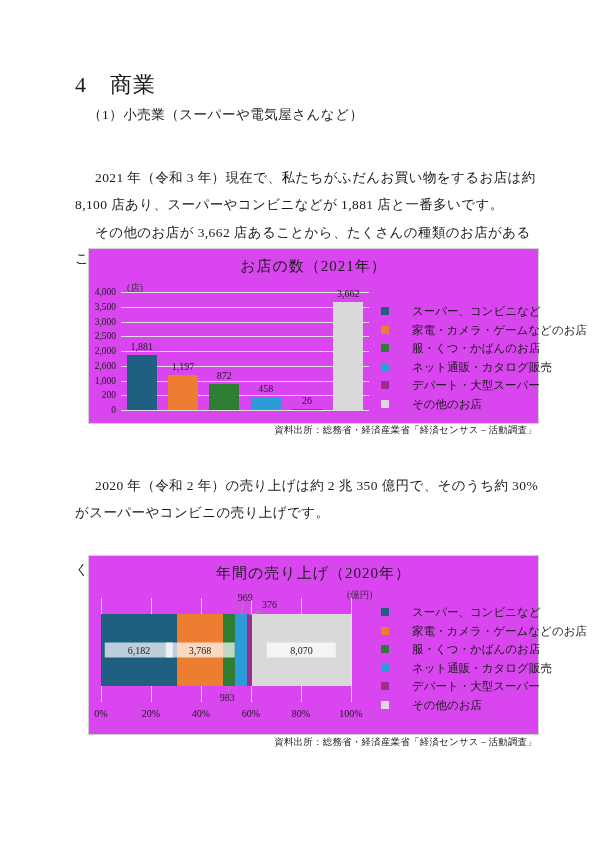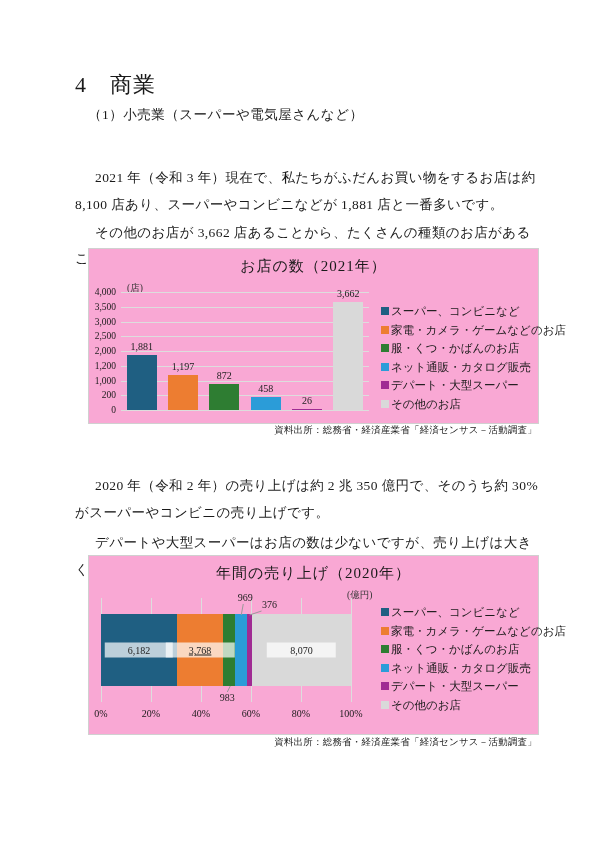--- a/index.html
+++ b/index.html
@@ -7,42 +7,42 @@
     position:relative; width:600px; height:848px; background:#ffffff;
     font-family:"Liberation Serif","DejaVu Serif",serif; color:#1a1a1a;
     overflow:hidden;
   }
   .hdr{position:absolute; top:21px; right:22px; font-size:9.5px; letter-spacing:.3px;}
   .sec-title{position:absolute; top:70px; left:75px; font-size:22px; letter-spacing:1px;}
   .subsec{position:absolute; top:106px; left:88px; font-size:13.5px; letter-spacing:.5px;}
   .bline{position:absolute; left:75px; font-size:13.5px; letter-spacing:.4px; white-space:nowrap;margin-top:34px;}
   .bline.indent{left:95px;}
 
-  .chart-box{position:absolute; left:88px; width:449px; background:#f9a8d4; border:1px solid #d0d0d0;}
+  .chart-box{position:absolute; left:88px; width:449px; background:#d946ef; border:1px solid #d0d0d0;}
   #chart1{top:248px; height:174px;}
   #chart2{top:555px; height:178px;}
   .chart-title{position:absolute; top:8px; left:0; width:100%; text-align:center; font-size:15px; letter-spacing:1px;}
   .unit{position:absolute; font-size:9.5px; color:#333;}
   #c1-unit{left:38px; top:33px;}
   #c2-unit{left:258px; top:33px;}
 
   
   #c1-yaxis{position:absolute; left:0; top:43px; width:30px; height:118px;}
   .ytick{position:absolute; right:3px; transform:translateY(-50%); font-size:9.5px; white-space:nowrap;}
   #c1-plot{position:absolute; left:32px; top:43px; width:248px; height:118px; display:flex; align-items:flex-end;}
   .gridline{position:absolute; left:0; right:0; height:1px; background:#dddddd;}
   .slot{position:relative; flex:1 1 0; height:100%; display:flex; align-items:flex-end; justify-content:center; z-index:1;}
   .bar{width:30px;}
   .bar-label{position:absolute; left:50%; transform:translateX(-50%); font-size:10px; white-space:nowrap; color:#222;}
 
   
   .legend{position:absolute; left:292px; display:flex; flex-direction:column; gap:6.5px;}
   #c1-legend{top:56px;}
   #c2-legend{top:50px;}
-  .legend-item{display:flex; align-items:center; gap:2px; font-size:11.5px; white-space:nowrap; line-height:12px;}
+  .legend-item{display:flex; align-items:center; gap:23px; font-size:11.5px; white-space:nowrap; line-height:12px;}
   .swatch{width:8px; height:8px; flex:0 0 8px;}
 
   
   #c2-plot{position:absolute; left:12px; top:36px; width:250px; height:132px;}
   .vgrid{position:absolute; top:6px; height:104px; width:1px; background:#dddddd; z-index:0;}
   .seg{position:absolute; top:22px; height:72px; z-index:1;}
   .seg-label{position:absolute; transform:translate(-50%,-50%); font-size:10px; background:rgba(255,255,255,.7);
              padding:2px 23px; z-index:3; white-space:nowrap; color:#222;}
   .call-label{position:absolute; transform:translateX(-50%); font-size:10px; z-index:3; white-space:nowrap; color:#222;}
   .leaders{position:absolute; left:0; top:0; z-index:2;}
@@ -69,21 +69,21 @@
 
   <div class="chart-box" id="chart1">
     <div class="chart-title">お店の数（2021年）</div>
     <div class="unit" id="c1-unit">(店)</div>
     <div id="c1-yaxis">
         <div class="ytick" style="top: 0px;">4,000</div>
         <div class="ytick" style="top: 14.75px;">3,500</div>
         <div class="ytick" style="top: 29.5px;">3,000</div>
         <div class="ytick" style="top: 44.25px;">2,500</div>
         <div class="ytick" style="top: 59px;">2,000</div>
-        <div class="ytick" style="top: 73.75px;">1,200</div>
+        <div class="ytick" style="top: 73.75px;">2,600</div>
         <div class="ytick" style="top: 88.5px;">1,000</div>
         <div class="ytick" style="top: 103.25px;">200</div>
         <div class="ytick" style="top: 118px;">0</div>
       </div>
     <div id="c1-plot">
         <div class="gridline" style="top: 0px;"></div>
         <div class="gridline" style="top: 14.75px;"></div>
         <div class="gridline" style="top: 29.5px;"></div>
         <div class="gridline" style="top: 44.25px;"></div>
         <div class="gridline" style="top: 59px;"></div>
@@ -140,21 +140,20 @@
         <div class="legend-item">
           <span class="swatch" style="background: rgb(217, 217, 217);"></span>
           <span class="legend-label">その他のお店</span>
         </div>
       </div>
   </div>
   <div class="source" id="source1">資料出所：総務省・経済産業省「経済センサス－活動調査」</div>
 
   <div class="bline indent" style="top:443px">2020 年（令和 2 年）の売り上げは約 2 兆 350 億円で、そのうち約 30%</div>
   <div class="bline" style="top:470px">がスーパーやコンビニの売り上げです。</div>
-  <div class="bline indent" style="top:500px">デパートや大型スーパーはお店の数は少ないですが、売り上げは大き</div>
   <div class="bline" style="top:527px">くなっています。</div>
 
   <div class="chart-box" id="chart2">
     <div class="chart-title">年間の売り上げ（2020年）</div>
     <div class="unit" id="c2-unit">(億円)</div>
     <div id="c2-plot">
         <div class="vgrid" style="left: 0px;"></div>
         <div class="xtick" style="left: 0px;">0%</div>
         <div class="vgrid" style="left: 50px;"></div>
         <div class="xtick" style="left: 50px;">20%</div>
@@ -167,21 +166,21 @@
         <div class="vgrid" style="left: 250px;"></div>
         <div class="xtick" style="left: 250px;">100%</div>
         <svg class="leaders" width="250" height="132">
           <line x1="129.2865637900531" y1="94" x2="126.2865637900531" y2="100" stroke="#999" stroke-width="1"></line>
           <line x1="142.27791429133086" y1="12" x2="140.27791429133086" y2="23" stroke="#999" stroke-width="1"></line>
           <line x1="160.54039709062317" y1="19" x2="148.54039709062317" y2="23" stroke="#999" stroke-width="1"></line>
         </svg>
         <div class="seg" style="left: 0px; width: 75.9534px; background: rgb(31, 95, 130);"></div>
         <div class="seg-label" style="left: 37.9767px; top: 58px;">6,182</div>
         <div class="seg" style="left: 75.9534px; width: 46.2945px; background: rgb(237, 125, 49);"></div>
-        <div class="seg-label" style="left: 99.1006px; top: 58px; text-decoration: underline;">3,768</div>
+        <div class="seg-label" style="left: 99.1006px; top: 58px;">3,768</div>
         <div class="seg" style="left: 122.248px; width: 12.0774px; background: rgb(46, 125, 50);"></div>
         <div class="call-label" style="left: 126.287px; top: 100px;">983</div>
         <div class="seg" style="left: 134.325px; width: 11.9053px; background: rgb(43, 156, 216);"></div>
         <div class="call-label" style="left: 144.278px; top: 0px;">969</div>
         <div class="seg" style="left: 146.231px; width: 4.61962px; background: rgb(160, 43, 147);"></div>
         <div class="call-label" style="left: 168.54px; top: 7px;">376</div>
         <div class="seg" style="left: 150.85px; width: 99.1498px; background: rgb(217, 217, 217);"></div>
         <div class="seg-label" style="left: 200.425px; top: 58px;">8,070</div>
       </div>
     <div class="legend" id="c2-legend">

